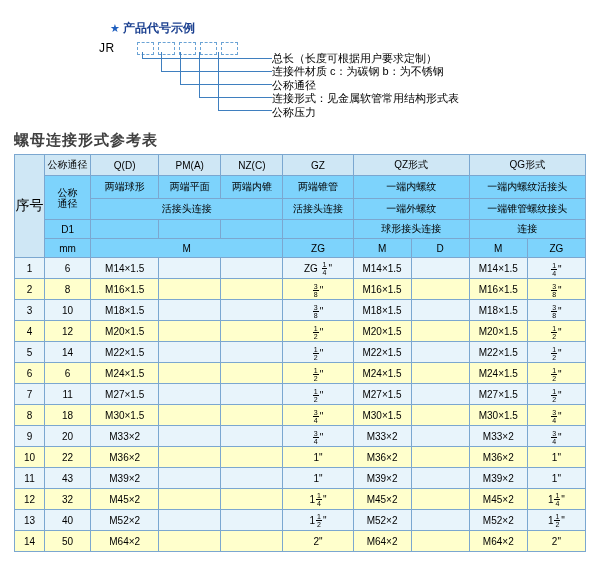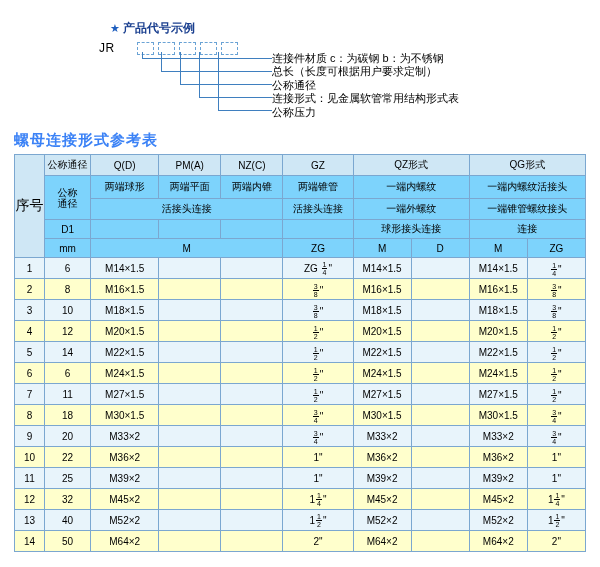--- a/index.html
+++ b/index.html
@@ -44,21 +44,21 @@
   }
 
   .legend-items{position:absolute;left:272px;top:52px;}
   .legend-items div{
     font-size:11px;line-height:13.4px;white-space:nowrap;color:#000;
   }
 
   
   .table-title{
     position:absolute;left:14px;top:131px;
-    font-size:15px;font-weight:bold;color:#3b82f6;
+    font-size:15px;font-weight:bold;color:#404040;
     letter-spacing:1px;
   }
 
   
   table.main{
     position:absolute;left:14px;top:154px;
     border-collapse:collapse;
     width:572px;
     table-layout:fixed;
   }
@@ -116,22 +116,22 @@
       <b style="left:33px;top:19px;width:111px;"></b>
     <i style="left:52px;height:32px;"></i>
       <b style="left:52px;top:32px;width:92px;"></b>
     <i style="left:71px;height:45px;"></i>
       <b style="left:71px;top:45px;width:73px;"></b>
     <i style="left:90px;height:58px;"></i>
       <b style="left:90px;top:58px;width:54px;"></b>
   </div>
 
   <div class="legend-items">
+    <div>总长（长度可根据用户要求定制）</div>
     <div>连接件材质   c：为碳钢  b：为不锈钢</div>
-    <div>总长（长度可根据用户要求定制）</div>
     <div>公称通径</div>
     <div>连接形式：见金属软管常用结构形式表</div>
     <div>公称压力</div>
   </div>
 </div>
 
 <div class="table-title">螺母连接形式参考表</div>
 
 <table class="main">
   <colgroup>
@@ -421,21 +421,21 @@
         <td class="rowA h20"></td>
         <td class="rowA h20"></td>
         <td class="rowA h20">1"</td>
         <td class="rowA h20">M36×2</td>
         <td class="rowA h20"></td>
         <td class="rowA h20">M36×2</td>
         <td class="rowA h20">1"</td>
       </tr>
       <tr>
         <td class="rowB h20">11</td>
-        <td class="rowB h20">25</td>
+        <td class="rowB h20">43</td>
         <td class="rowB h20">M39×2</td>
         <td class="rowB h20"></td>
         <td class="rowB h20"></td>
         <td class="rowB h20">1"</td>
         <td class="rowB h20">M39×2</td>
         <td class="rowB h20"></td>
         <td class="rowB h20">M39×2</td>
         <td class="rowB h20">1"</td>
       </tr>
       <tr>

